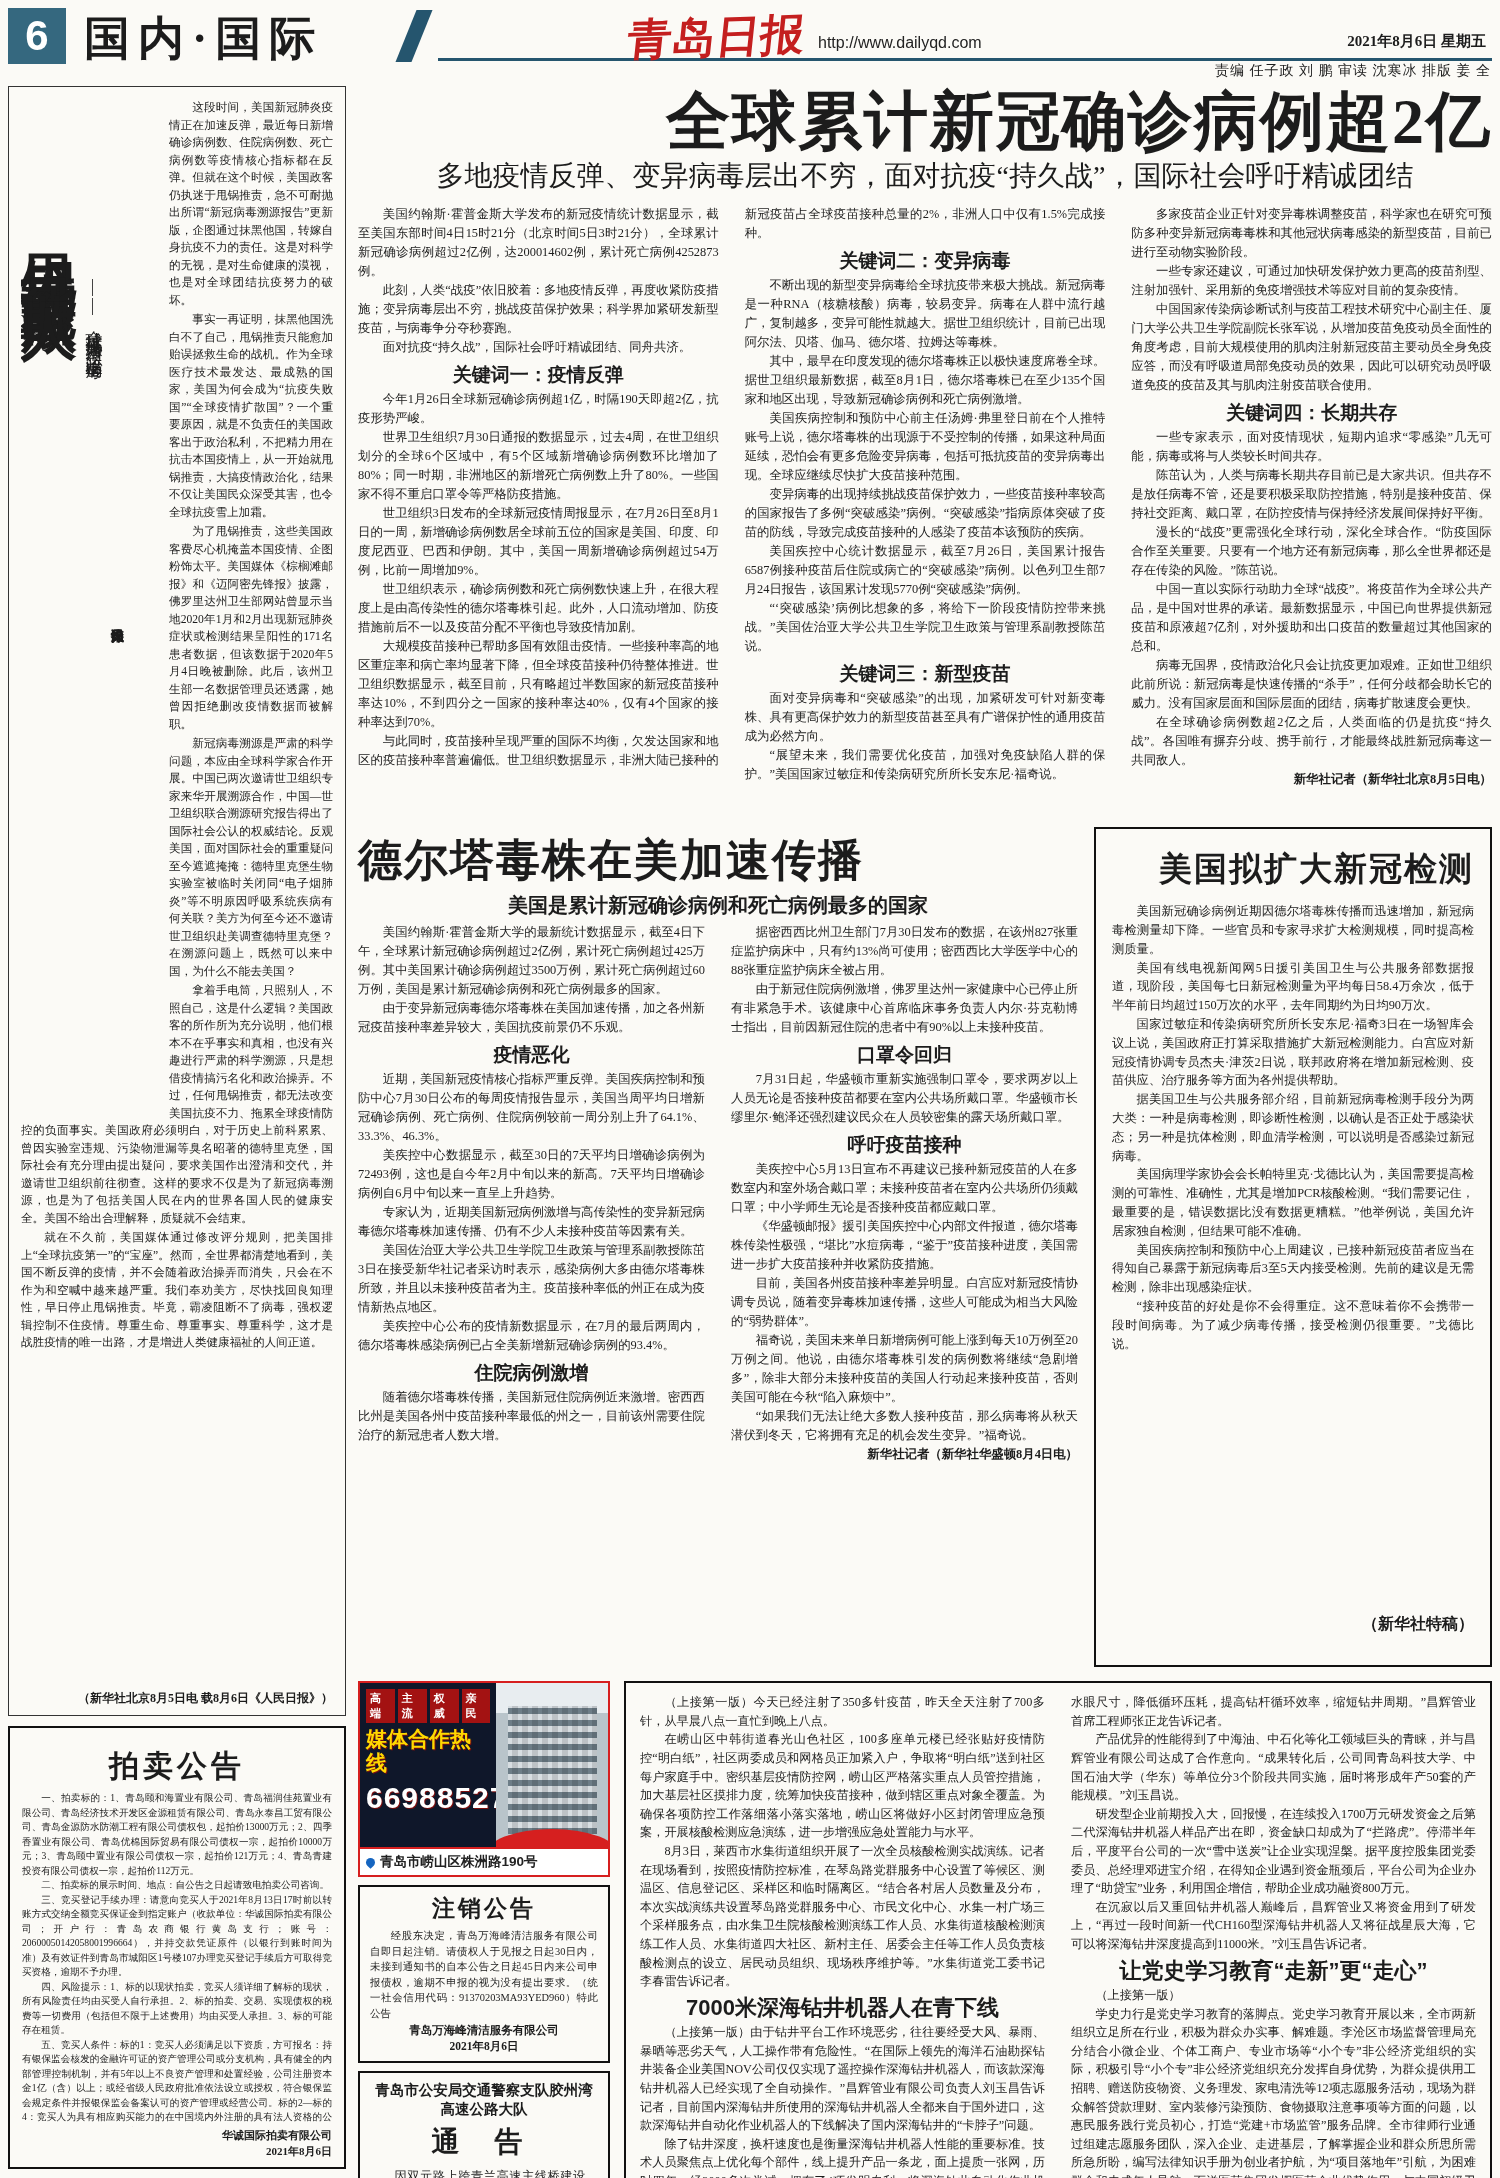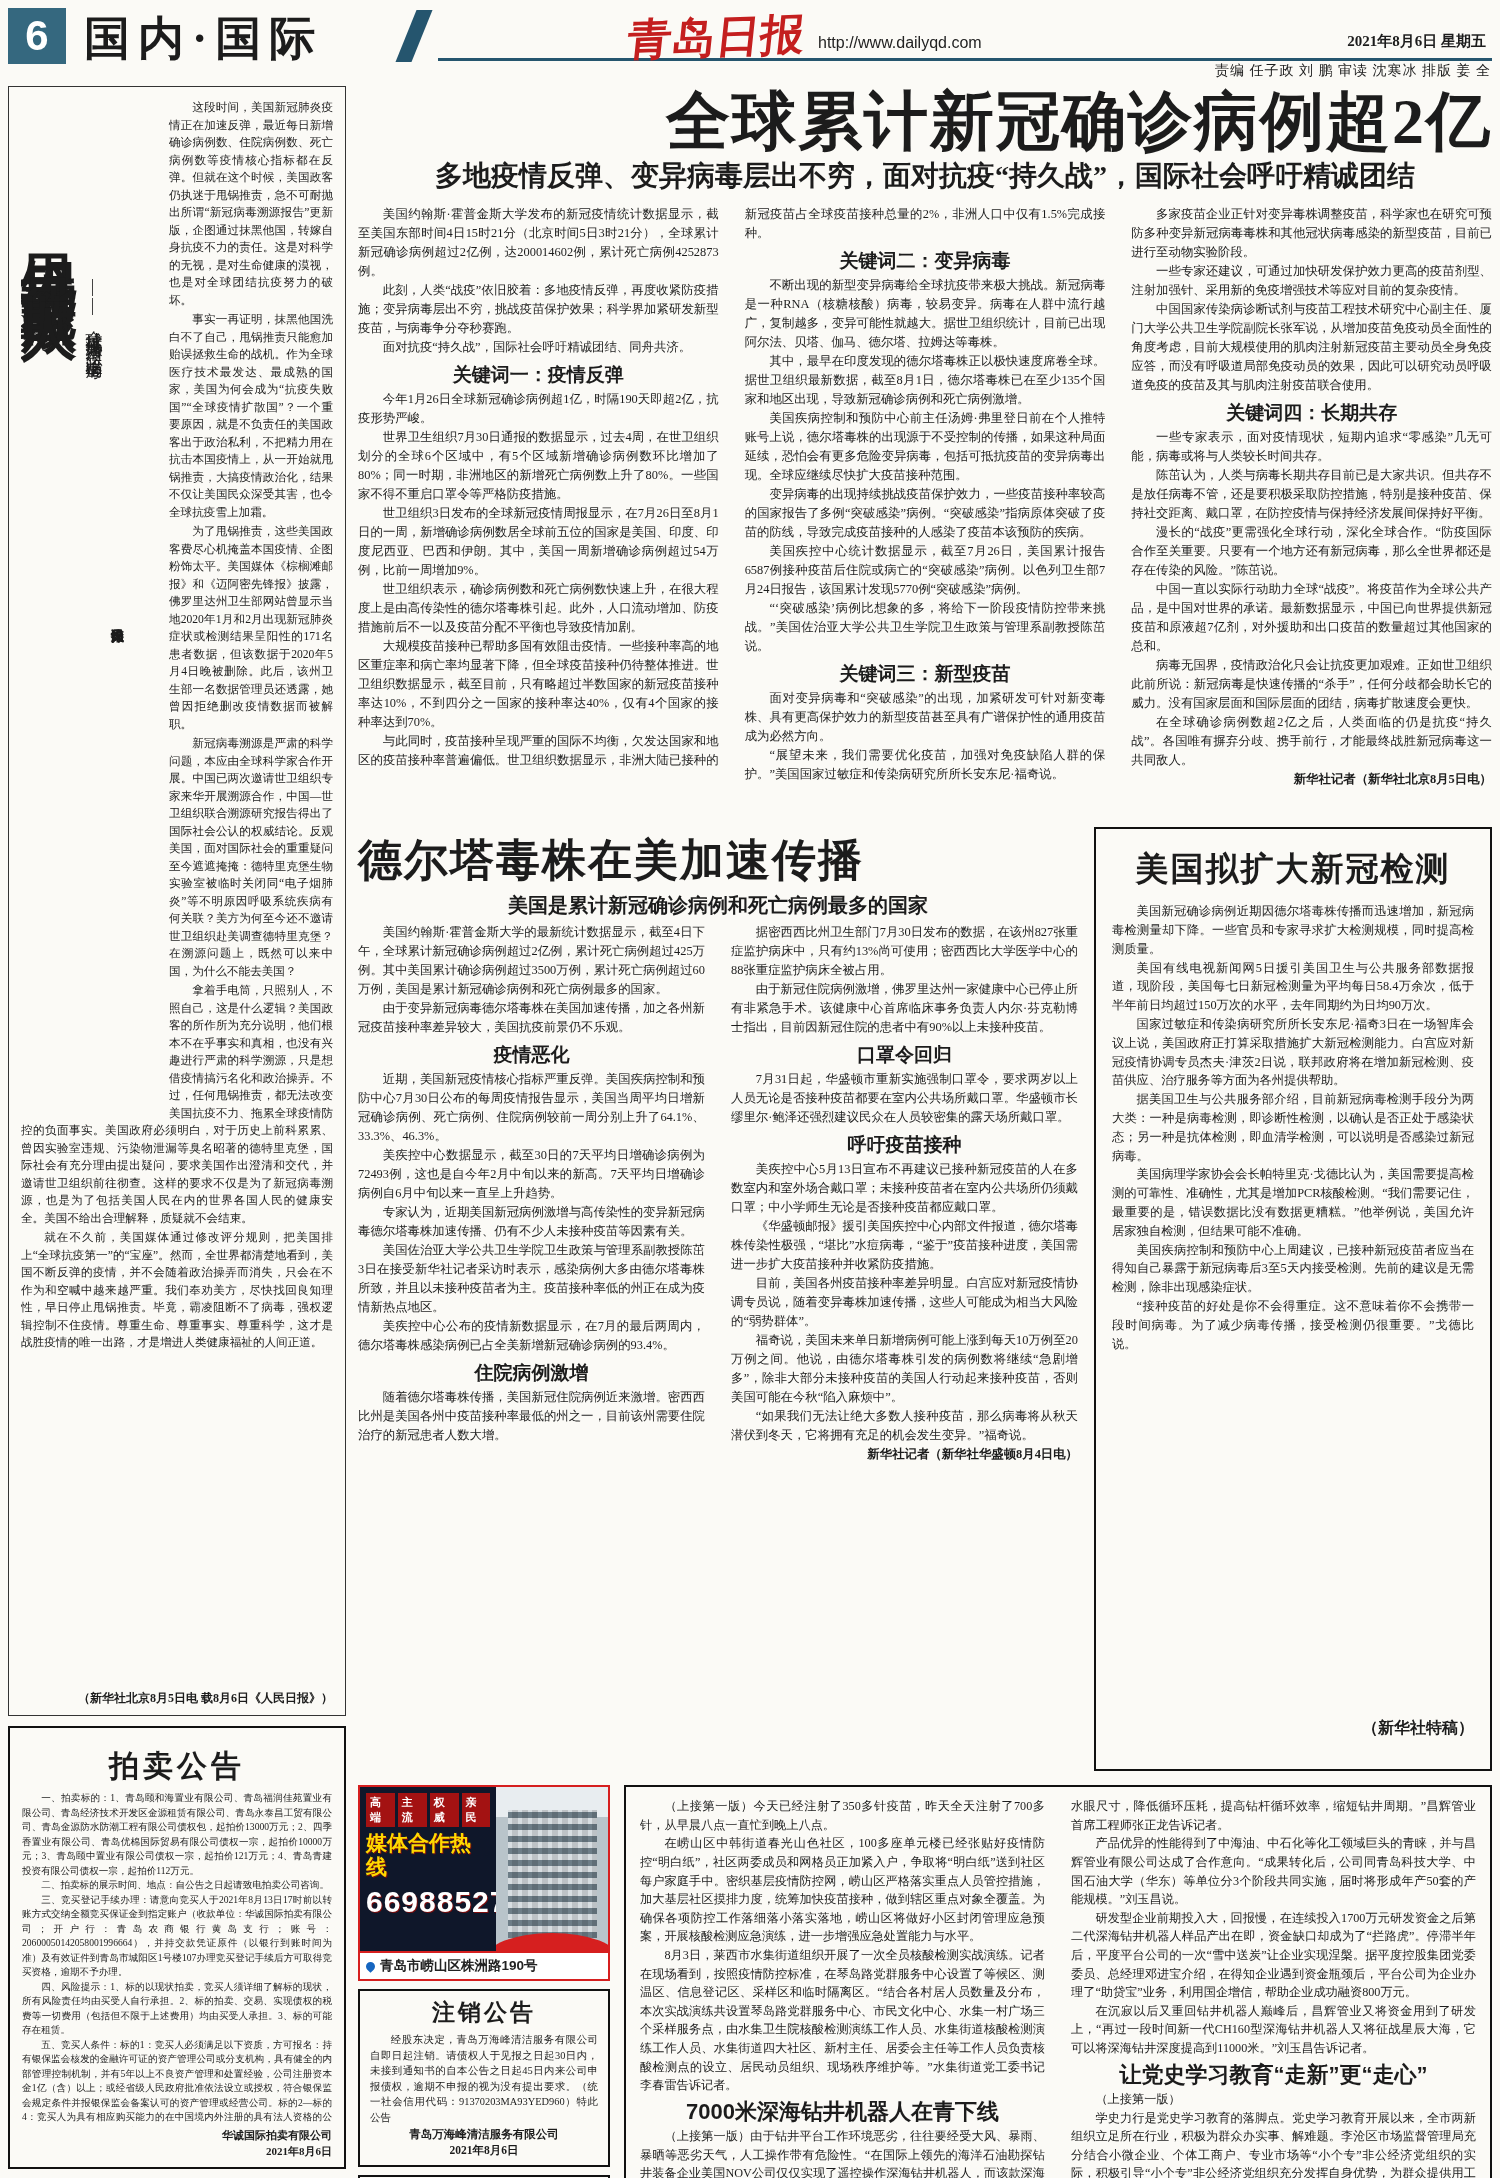--- a/index.html
+++ b/index.html
@@ -32,35 +32,35 @@
   .v-byline{writing-mode:vertical-rl;font-size:13px;font-weight:bold;margin-top:520px;margin-left:6px;}
   .comm-sig{text-align:right;font-weight:bold;font-size:12px;padding-top:4px;}
   
   .auction{border:2px solid #111;height:443px;box-sizing:border-box;padding:8px 12px;display:flex;flex-direction:column;}
   .auction h2{margin:10px 0 4px;text-align:center;font-size:30px;letter-spacing:4px;}
   .auction-body{flex:1;overflow:hidden;font-size:9.6px;line-height:14.5px;text-align:justify;}
   .auction-body p{margin:0;text-indent:2em;}
   .auction-sig{text-align:right;font-size:11px;font-weight:bold;line-height:16px;}
   
   .lead h1{margin:2px 0 2px;text-align:right;font-size:64px;font-weight:900;letter-spacing:2px;line-height:1.05;}
-  .lead h2{margin:0 0 10px;text-align:center;font-size:28px;font-weight:bold;}
+  .lead h2{margin:0 0 10px;text-align:center;font-size:28px;font-weight:normal;}
   .lead-body{column-count:3;column-gap:26px;height:608px;overflow:hidden;font-size:12.4px;line-height:19px;text-align:justify;}
   .lead-body p{margin:0;text-indent:2em;}
   h3.kw{margin:8px 0 6px;text-align:center;font-size:19px;font-weight:900;text-indent:0;
         font-family:"Liberation Sans",sans-serif;break-inside:avoid;}
   .sig{font-weight:bold;text-align:right;text-indent:0 !important;}
   
   .mid-row{display:flex;gap:16px;margin-top:14px;}
   .delta{flex:1;min-width:0;}
   .delta h1{margin:4px 0 2px;text-align:left;font-size:44px;font-weight:900;letter-spacing:2px;}
   .delta h2{margin:0 0 4px;text-align:center;font-size:20px;font-weight:bold;}
   .delta-body{column-count:2;column-gap:26px;height:680px;overflow:hidden;font-size:12.4px;line-height:19px;text-align:justify;}
   .delta-body p{margin:0;text-indent:2em;}
   .right-stack{width:398px;flex:none;}
-  .testing{border:2px solid #111;box-sizing:border-box;height:944px;padding:14px 16px;display:flex;flex-direction:column;}
+  .testing{border:2px solid #111;box-sizing:border-box;height:840px;padding:14px 16px;display:flex;flex-direction:column;align-items:flex-end;}
   .testing h1{margin:4px 0 10px;text-align:center;font-size:33px;font-weight:900;letter-spacing:2px;}
   .testing-body{flex:1;overflow:hidden;font-size:12.3px;line-height:18.8px;text-align:justify;}
   .testing-body p{margin:0;text-indent:2em;}
   
   .bottom-row{display:flex;gap:14px;margin-top:14px;}
   .ads-col{width:252px;flex:none;display:flex;flex-direction:column;gap:8px;}
   .cont-box{flex:1;min-width:0;border:2px solid #111;box-sizing:border-box;padding:10px 14px;height:636px;overflow:hidden;}
   .cont-cols{column-count:2;column-gap:26px;height:100%;font-size:12.2px;line-height:18.6px;text-align:justify;}
   .cont-cols p{margin:0;text-indent:2em;}
   .cont-cols h3{margin:8px 0 6px;text-align:center;font-size:22px;font-weight:900;text-indent:0;break-inside:avoid;

